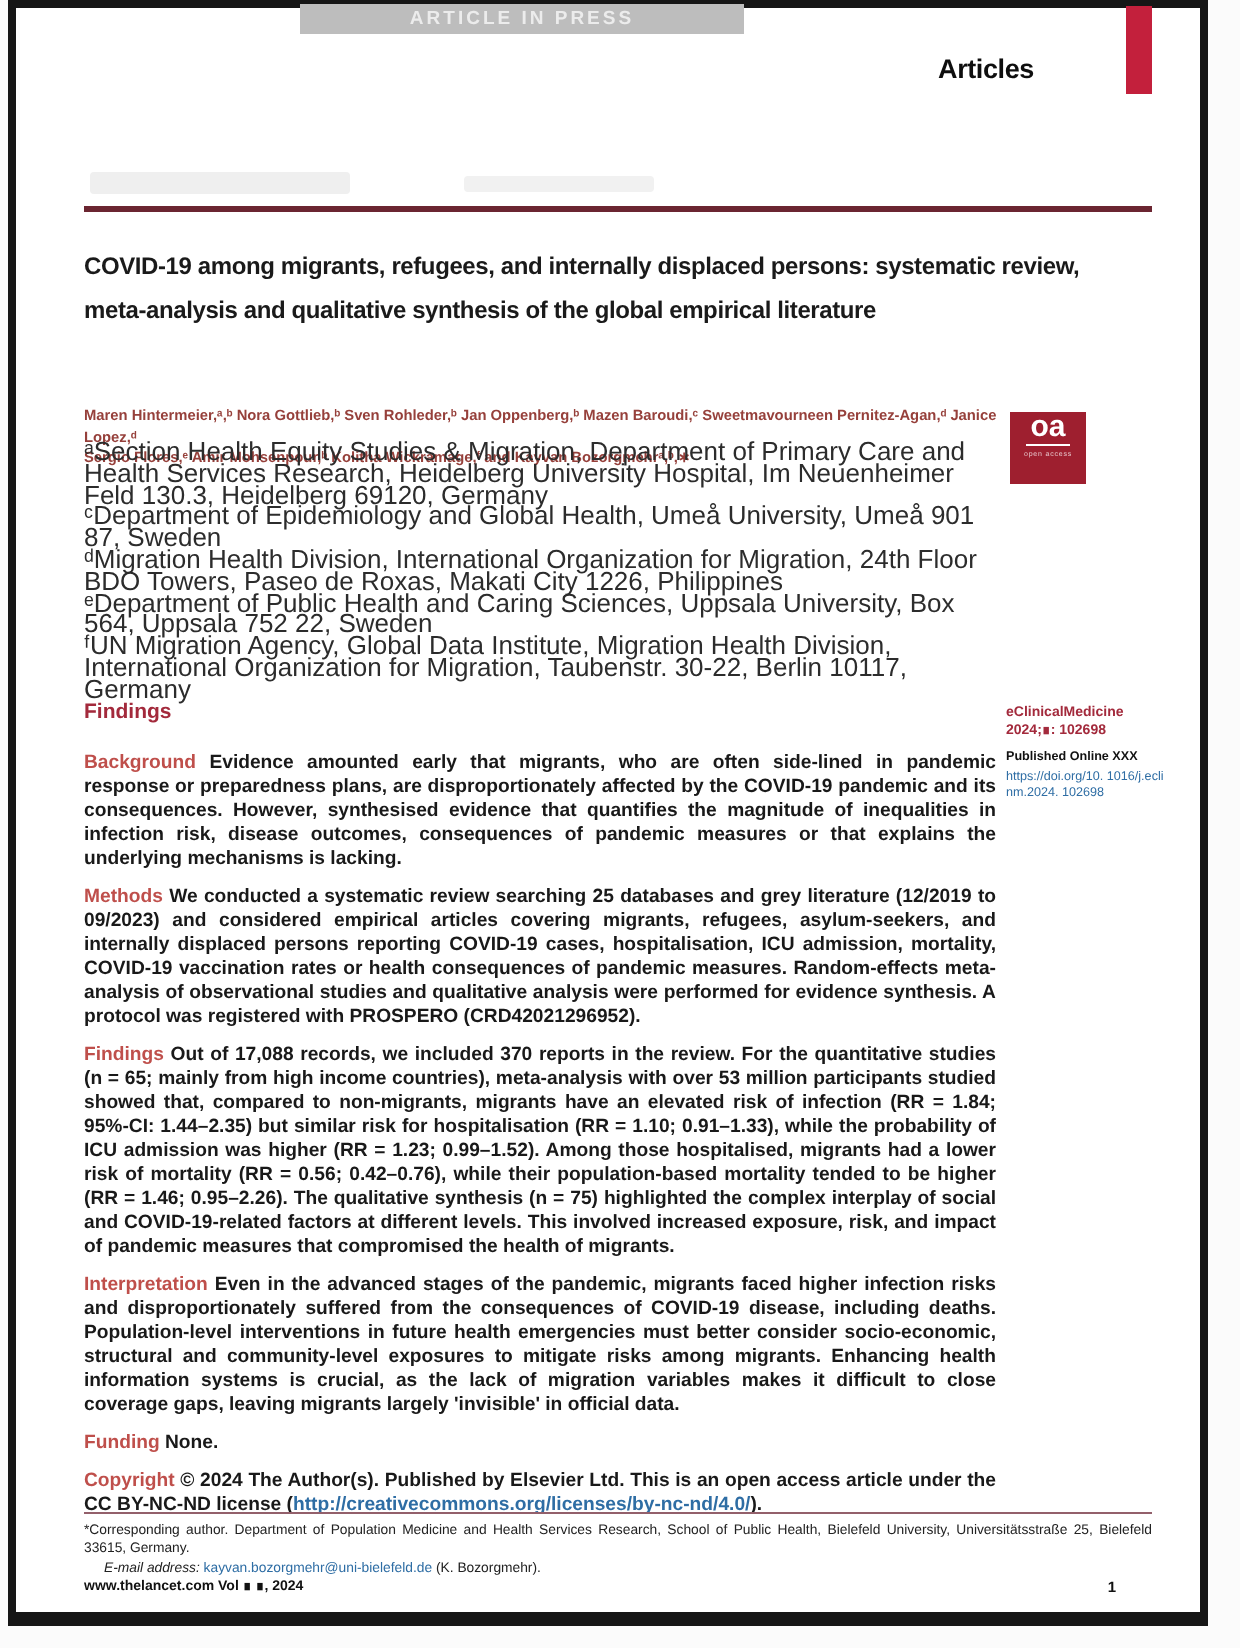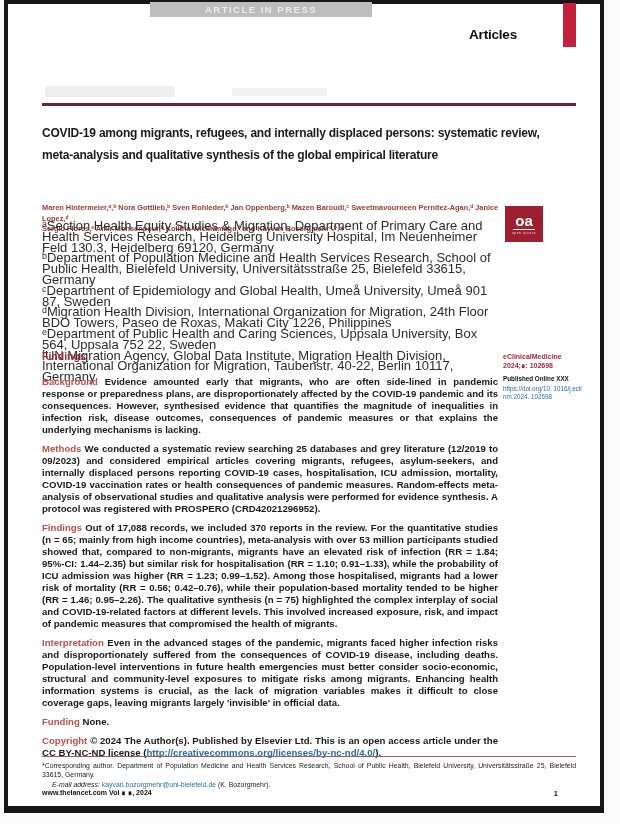--- a/index.html
+++ b/index.html
@@ -23,21 +23,21 @@
 
   .header-rule { position:absolute; left:42px; top:103px; width:534px; height:2.5px; background:#6b2531; }
 
   .article-title { position:absolute; left:42px; top:122px; width:500px;
     font-size:12px; font-weight:bold; line-height:22px; color:#1a1a1a; letter-spacing:-0.2px; }
 
   .authors { position:absolute; left:42px; top:203px; width:468px;
     font-size:7.4px; line-height:10.5px; color:#96403b; font-weight:600; }
 
   .oa-badge { position:absolute; left:505px; top:206px; width:38px; height:36px; background:#9e1f2f;
-    display:flex; flex-direction:column; align-items:center; justify-content:center; }
+    display:flex; flex-direction:column; align-items:center; justify-content:flex-start; }
   .oa-badge .oa-text { color:#ffffff; font-weight:bold; font-size:15px; line-height:15px;
     border-bottom:1.6px solid #ffffff; padding:0 2px 1px 2px; }
   .oa-badge .oa-sub { color:#e8c7cc; font-size:3.5px; margin-top:1.5px; letter-spacing:0.4px; }
 
   .affiliations { position:absolute; left:42px; top:221px; width:462px;
     font-size:13px; line-height:10.8px; color:#2c2c2c; }
 
   .summary-heading { position:absolute; left:42px; top:350px;
     font-size:10.5px; font-weight:bold; color:#a32a3c; }
 
@@ -87,25 +87,24 @@
     <div>Sergio Flores,ᵉ Amir Mohsenpour,ᵇ Kolitha Wickramage,ᶠ and Kayvan Bozorgmehrᵃ,ᵇ,∗</div>
   </div>
 
   <div class="oa-badge">
     <span class="oa-text">oa</span>
     <span class="oa-sub">open access</span>
   </div>
 
   <div class="affiliations">
       <div class="affiliation-item">ᵃSection Health Equity Studies &amp; Migration, Department of Primary Care and Health Services Research, Heidelberg University Hospital, Im Neuenheimer Feld 130.3, Heidelberg 69120, Germany</div>
-      <div class="affiliation-item">ᵇDepartment of Population Medicine and Health Services Research, School of Public Health, Bielefeld University, Universitätsstraße 25, Bielefeld 33615, Germany</div>
       <div class="affiliation-item">ᶜDepartment of Epidemiology and Global Health, Umeå University, Umeå 901 87, Sweden</div>
       <div class="affiliation-item">ᵈMigration Health Division, International Organization for Migration, 24th Floor BDO Towers, Paseo de Roxas, Makati City 1226, Philippines</div>
       <div class="affiliation-item">ᵉDepartment of Public Health and Caring Sciences, Uppsala University, Box 564, Uppsala 752 22, Sweden</div>
-      <div class="affiliation-item">ᶠUN Migration Agency, Global Data Institute, Migration Health Division, International Organization for Migration, Taubenstr. 40-22, Berlin 10117, Germany</div>
+      <div class="affiliation-item">ᶠUN Migration Agency, Global Data Institute, Migration Health Division, International Organization for Migration, Taubenstr. 30-22, Berlin 10117, Germany</div>
     </div>
 
   <div class="summary-heading">Findings</div>
 
   <div class="summary-body">
     <p><span class="sec-label">Background</span> <span>Evidence amounted early that migrants, who are often side-lined in pandemic response or preparedness plans, are disproportionately affected by the COVID-19 pandemic and its consequences. However, synthesised evidence that quantifies the magnitude of inequalities in infection risk, disease outcomes, consequences of pandemic measures or that explains the underlying mechanisms is lacking.</span></p>
     <p><span class="sec-label">Methods</span> <span>We conducted a systematic review searching 25 databases and grey literature (12/2019 to 09/2023) and considered empirical articles covering migrants, refugees, asylum-seekers, and internally displaced persons reporting COVID-19 cases, hospitalisation, ICU admission, mortality, COVID-19 vaccination rates or health consequences of pandemic measures. Random-effects meta-analysis of observational studies and qualitative analysis were performed for evidence synthesis. A protocol was registered with PROSPERO (CRD42021296952).</span></p>
     <p><span class="sec-label">Findings</span> <span>Out of 17,088 records, we included 370 reports in the review. For the quantitative studies (n = 65; mainly from high income countries), meta-analysis with over 53 million participants studied showed that, compared to non-migrants, migrants have an elevated risk of infection (RR = 1.84; 95%-CI: 1.44–2.35) but similar risk for hospitalisation (RR = 1.10; 0.91–1.33), while the probability of ICU admission was higher (RR = 1.23; 0.99–1.52). Among those hospitalised, migrants had a lower risk of mortality (RR = 0.56; 0.42–0.76), while their population-based mortality tended to be higher (RR = 1.46; 0.95–2.26). The qualitative synthesis (n = 75) highlighted the complex interplay of social and COVID-19-related factors at different levels. This involved increased exposure, risk, and impact of pandemic measures that compromised the health of migrants.</span></p>
     <p><span class="sec-label">Interpretation</span> <span>Even in the advanced stages of the pandemic, migrants faced higher infection risks and disproportionately suffered from the consequences of COVID-19 disease, including deaths. Population-level interventions in future health emergencies must better consider socio-economic, structural and community-level exposures to mitigate risks among migrants. Enhancing health information systems is crucial, as the lack of migration variables makes it difficult to close coverage gaps, leaving migrants largely 'invisible' in official data.</span></p>
     <p><span class="sec-label">Funding</span> <span>None.</span></p>

